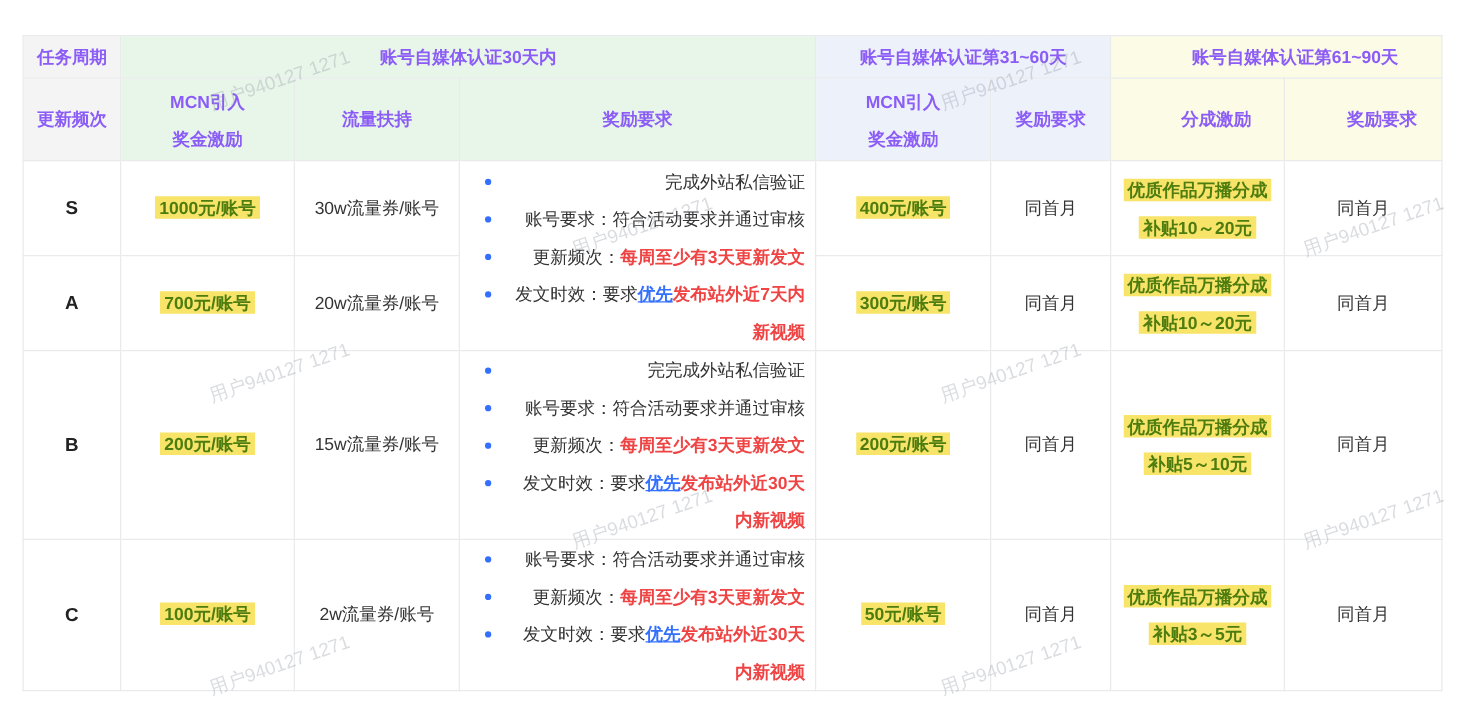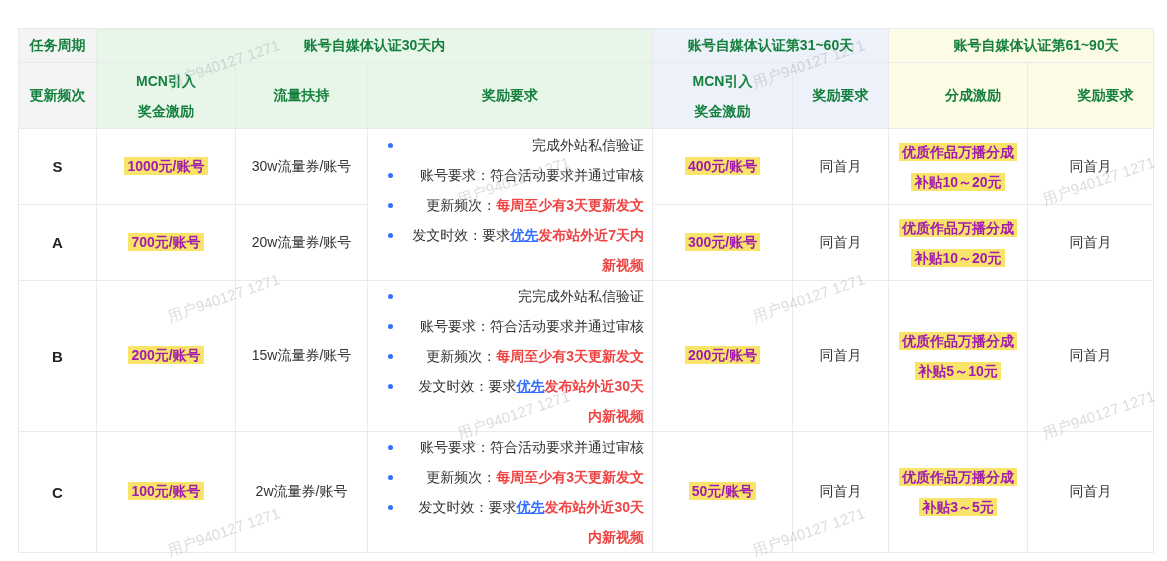--- a/index.html
+++ b/index.html
@@ -32,39 +32,39 @@
   }
   th,td{
     border:1px solid var(--border,#e9eaec);
     text-align:center;
     vertical-align:middle;
     font-size:14px;
     overflow:hidden;
   }
   thead th{
     font-weight:700;
-    color:#15803d;
+    color:#8b5cf6;
   }
   td{color:#333;}
   tr.r-h1{height:34px;}
   tr.r-h2{height:66px;}
   tr.r-s{height:76px;}
   tr.r-a{height:76px;}
   tr.r-b{height:150px;}
   tr.r-c{height:120px;}
   .theme-gray{background:var(--header-gray-bg,#f4f4f5);}
   .theme-green{background:var(--group-30d-bg,#e8f6ea);}
   .theme-blue{background:var(--group-31-60d-bg,#edf1fa);}
   .theme-yellow{background:var(--group-61-90d-bg,#fcfbe6);padding-left:31px;}
   .two-line div{line-height:30px;}
   .level-cell{font-weight:700;font-size:15px;color:#222;}
   .hl{
     background:var(--highlight-yellow,#f7e469);
     font-weight:700;
-    color:#a21caf;
+    color:#4d7c0f;
     padding:1px 3px;
   }
   .bullets-cell{
     text-align:left;
     padding:0 8px 0 16px;
   }
   .bullet{
     position:relative;
     padding-left:21px;
     line-height:30px;

